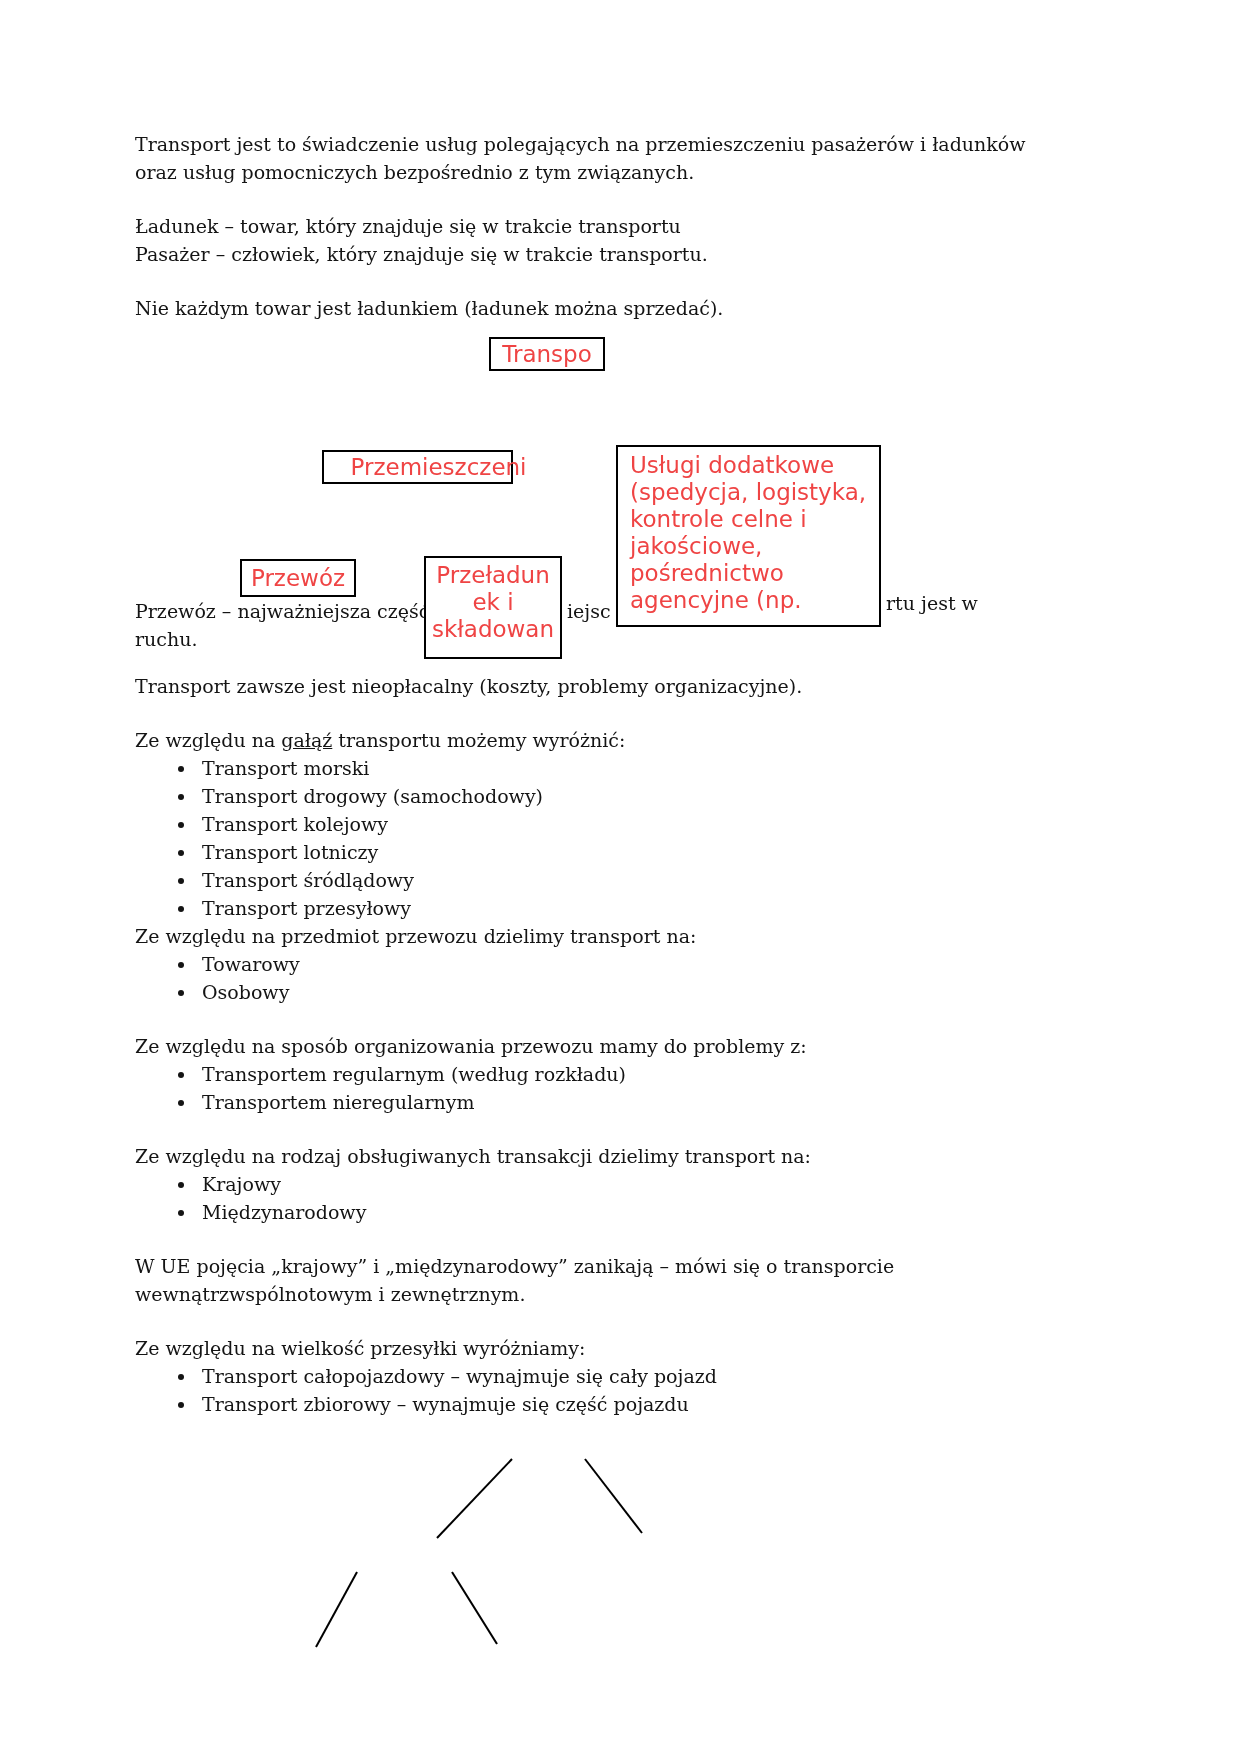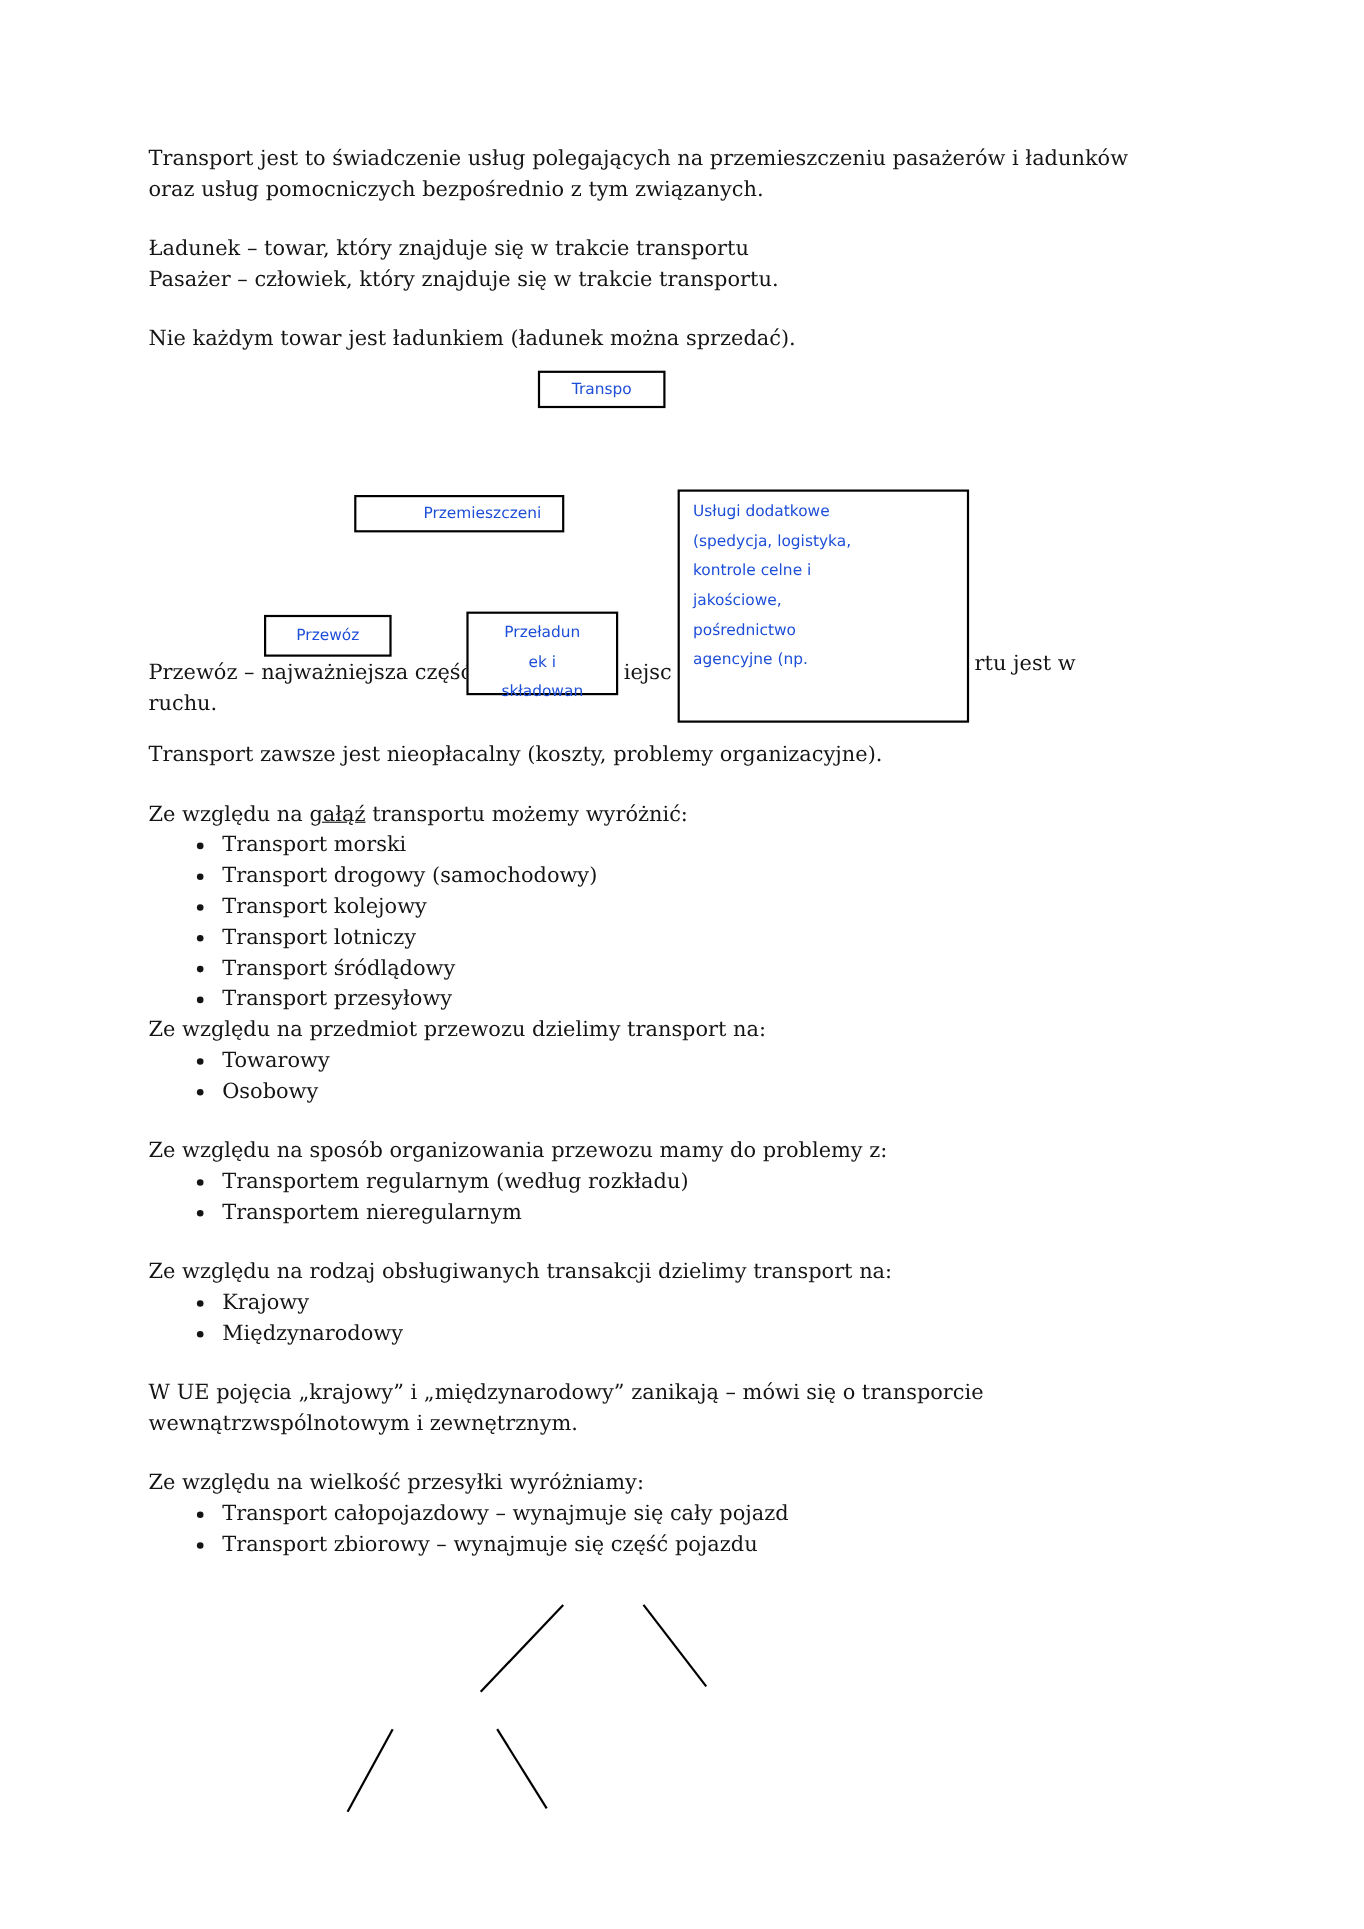--- a/index.html
+++ b/index.html
@@ -25,38 +25,38 @@
 
   
   .diagram-space { height:350px; }
   .lines-svg { position:absolute; left:0; top:330; width:1240px; height:330px; pointer-events:none; }
   .dbox {
     position:absolute;
     border:2px solid #000;
     background:#ffffff;
     box-sizing:border-box;
     font-family:"DejaVu Sans", sans-serif;
-    font-size:14px;
+    font-size:23px;
     line-height:27px;
-    color:#1d4ed8;
+    color:#ef4444;
     display:flex;
     align-items:center;
     justify-content:center;
     text-align:center;
   }
   #box-transport      { left:489px; top:337px; width:116px; height:34px; }
   #box-przemieszczenie{ left:322px; top:450px; width:191px; height:34px;padding-left:42px; }
   #box-uslugi {
-    left:616px; top:445px; width:265px; height:212px;
+    left:616px; top:445px; width:265px; height:182px;
     display:block; text-align:left; white-space:pre-line;
     padding:5px 12px;
   }
   #box-przewoz        { left:240px; top:559px; width:116px; height:38px; }
   #box-przeladunek {
-    left:424px; top:556px; width:138px; height:76px;
+    left:424px; top:556px; width:138px; height:103px;
     display:block; text-align:center; white-space:pre-line;
     padding-top:4px;
   }
   .frag { position:absolute; font-family:"DejaVu Serif", serif; font-size:19px; line-height:28px; }
   #frag-a { left:135px; top:597px; }
   #frag-b { left:567px; top:597px; }
   #frag-c { left:886px; top:589px; }
   #frag-d { left:135px; top:625px; }
 </style>
 </head>

